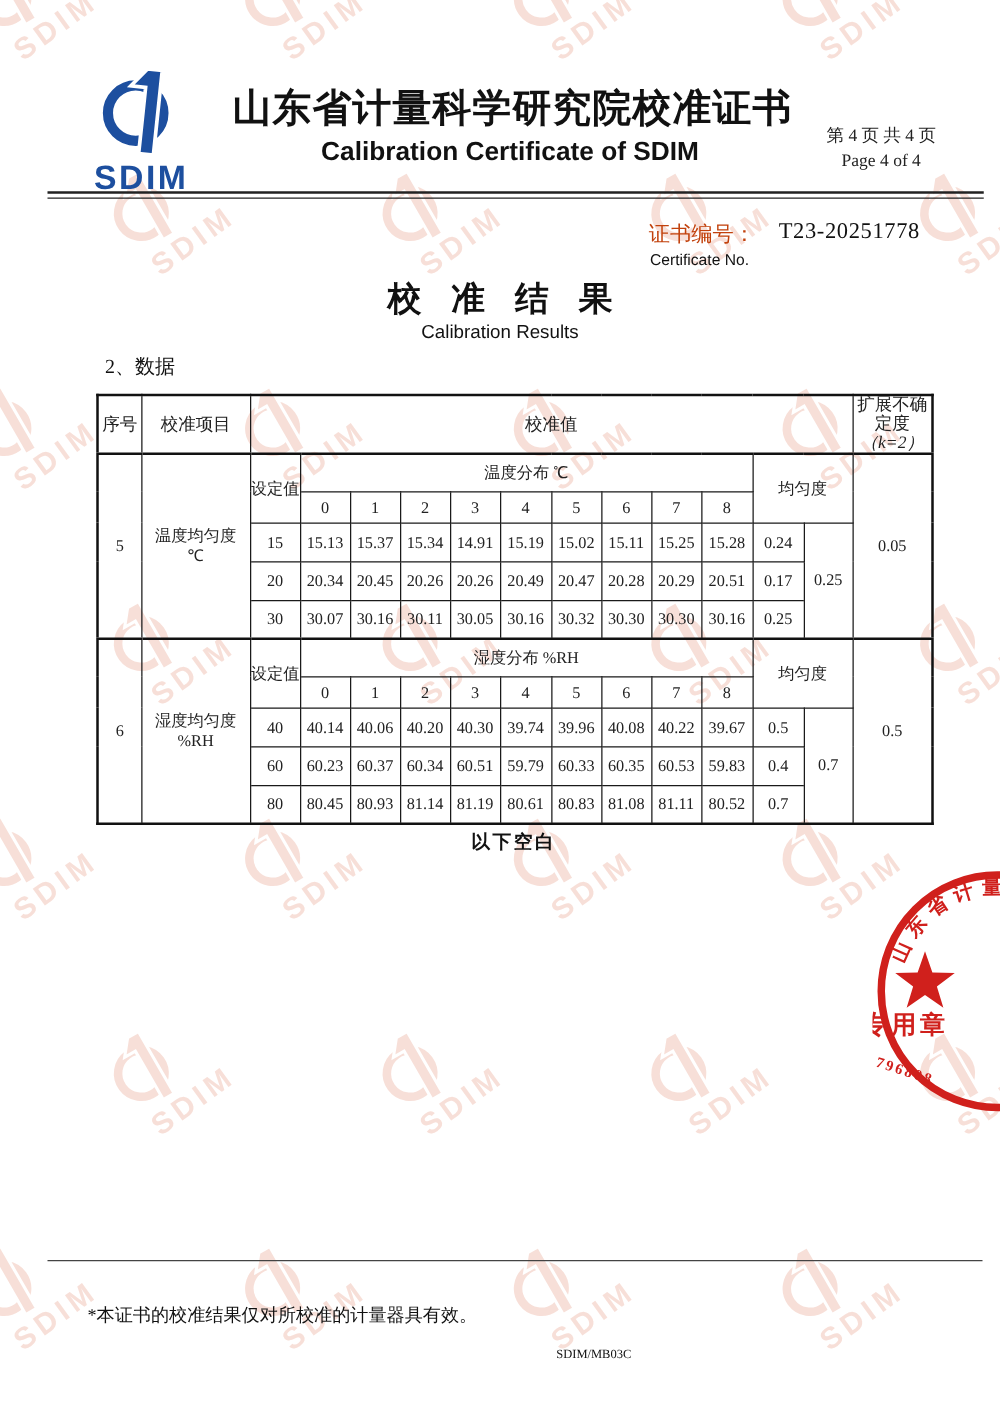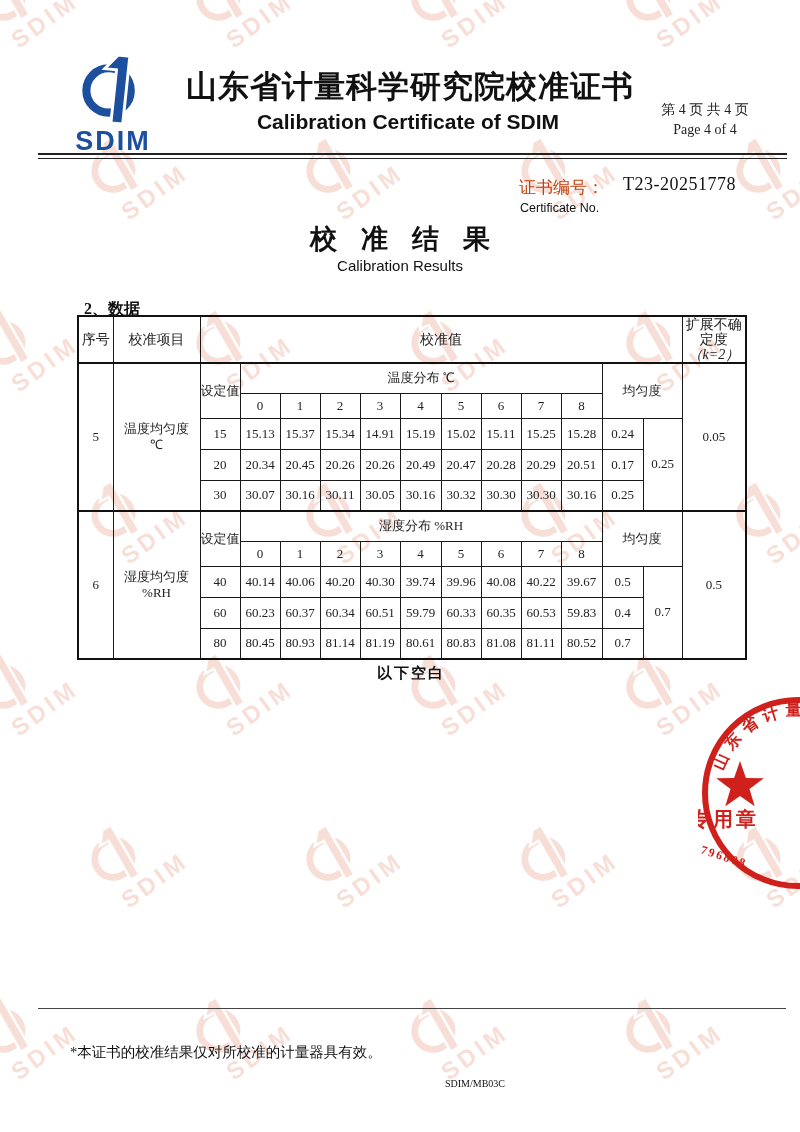--- a/index.html
+++ b/index.html
@@ -24,21 +24,21 @@
 
   
   .cert-label { left:519px; top:176px; font-size:17px; color:#c2410c; }
   .cert-no { left:623px; top:174px; font-size:18px; color:#111; letter-spacing:.5px; }
   .cert-en { left:520px; top:201px; font-family:"Liberation Sans", sans-serif; font-size:12.5px; color:#111; }
 
   
   .res-title { left:0; top:221px; width:800px; text-align:center; font-family:"Liberation Sans", sans-serif; font-weight:bold; font-size:27px; color:#111; letter-spacing:24px; text-indent:24px; }
   .res-en { left:0; top:257px; width:800px; text-align:center; font-family:"Liberation Sans", sans-serif; font-size:15px; color:#111; }
 
-  .data-label { left:84px; top:299px; font-size:16px; color:#111;font-weight:bold; }
+  .data-label { left:84px; top:283px; font-size:16px; color:#111; }
 
   
   .tbl-wrap { left:77px; top:315px; width:668px; }
   table { border-collapse:collapse; table-layout:fixed; width:668px; }
   td { border:1px solid #1a1a1a; text-align:center; vertical-align:middle; font-size:13px; color:#222; padding:0; overflow:hidden; }
   .tbl { border:2px solid #111; }
   tr.head-row { height:46px; }
   tr.head-row td { font-size:14px; }
   tr.sec-top { height:30px; }
   tr.sec-top td { border-top:2px solid #111; }

